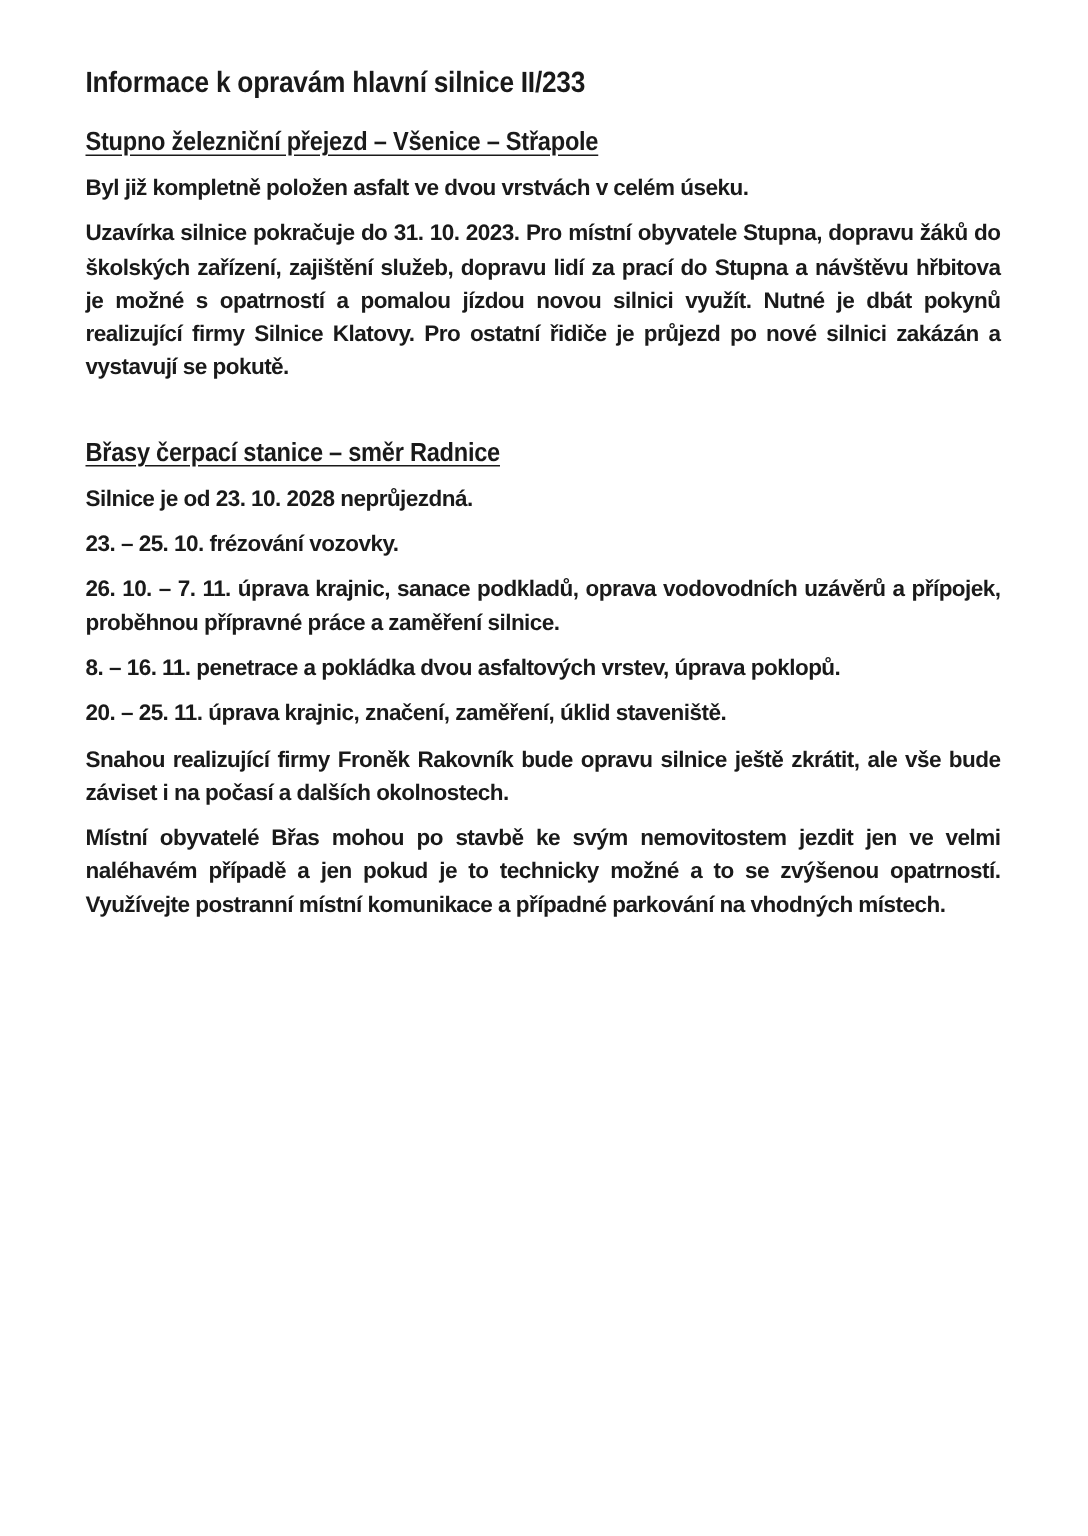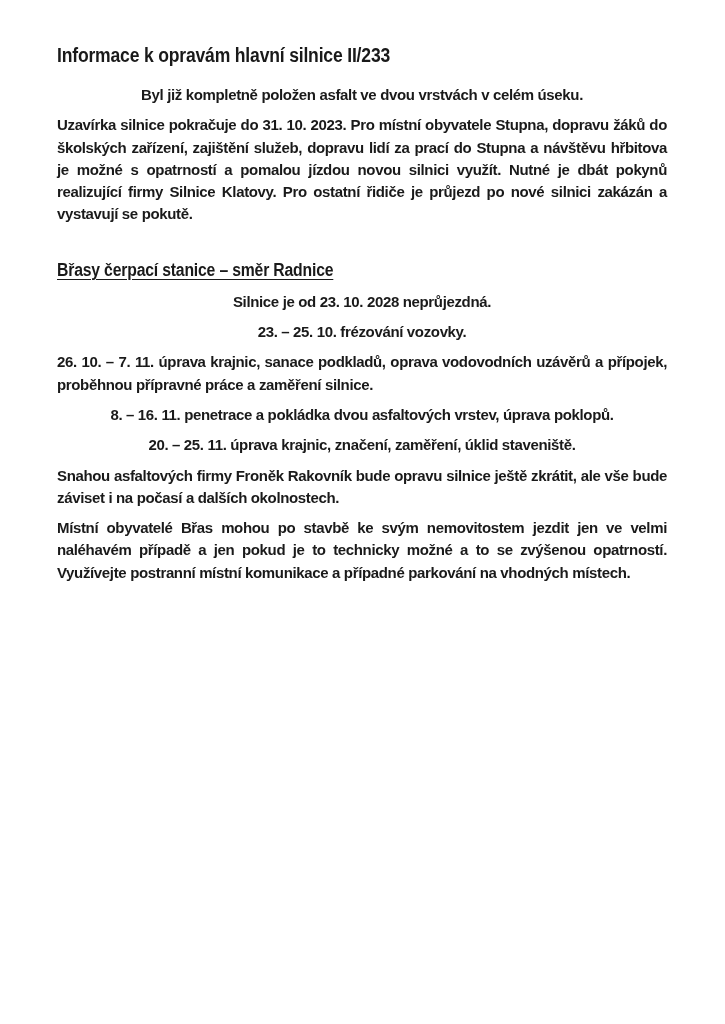--- a/index.html
+++ b/index.html
@@ -48,50 +48,53 @@
     p.para {
       font-size: 15px;
       font-weight: bold;
       line-height: 22.3px;
       margin: 0 0 8px 0;
       text-align: justify;
       letter-spacing: -0.35px;
       word-spacing: 0px;
     }
     p.para.nojust {
-      text-align: center;
+      text-align: left;
     }
     .gap-section {
       height: 26px;
     }
     .gap-end {
       height: 24px;
     }
   </style>
 </head>
 <body>
 
 <div class="page">
   <h1 class="title">Informace k opravám hlavní silnice II/233</h1>
 
   <section>
+    <div class="sub-wrap">
+      <h2 class="subheading">Stupno železniční přejezd – Všenice – Střapole</h2>
+    </div>
     <p class="para nojust">Byl již kompletně položen asfalt ve dvou vrstvách v celém úseku.</p>
     <p class="para">Uzavírka silnice pokračuje do 31. 10. 2023. Pro místní obyvatele Stupna, dopravu žáků do školských zařízení, zajištění služeb, dopravu lidí za prací do Stupna a návštěvu hřbitova je možné s opatrností a pomalou jízdou novou silnici využít. Nutné je dbát pokynů realizující firmy Silnice Klatovy. Pro ostatní řidiče je průjezd po nové silnici zakázán a vystavují se pokutě.</p>
   </section>
 
   <div class="gap-section"></div>
 
   <section>
     <div class="sub-wrap">
       <h2 class="subheading">Břasy čerpací stanice – směr Radnice</h2>
     </div>
     <p class="para nojust">Silnice je od 23. 10. 2028 neprůjezdná.</p>
     <p class="para nojust">23. – 25. 10. frézování vozovky.</p>
     <p class="para">26. 10. – 7. 11. úprava krajnic, sanace podkladů, oprava vodovodních uzávěrů a přípojek, proběhnou přípravné práce a zaměření silnice.</p>
     <p class="para nojust">8. – 16. 11. penetrace a pokládka dvou asfaltových vrstev, úprava poklopů.</p>
     <p class="para nojust">20. – 25. 11. úprava krajnic, značení, zaměření, úklid staveniště.</p>
-    <p class="para">Snahou asfaltových firmy Froněk Rakovník bude opravu silnice ještě zkrátit, ale vše bude záviset i na počasí a dalších okolnostech.</p>
+    <p class="para">Snahou realizující firmy Froněk Rakovník bude opravu silnice ještě zkrátit, ale vše bude záviset i na počasí a dalších okolnostech.</p>
     <p class="para">Místní obyvatelé Břas mohou po stavbě ke svým nemovitostem jezdit jen ve velmi naléhavém případě a jen pokud je to technicky možné a to se zvýšenou opatrností. Využívejte postranní místní komunikace a případné parkování na vhodných místech.</p>
   </section>
 
   <div class="gap-end"></div>
 
 </div>
 
 </body></html>

